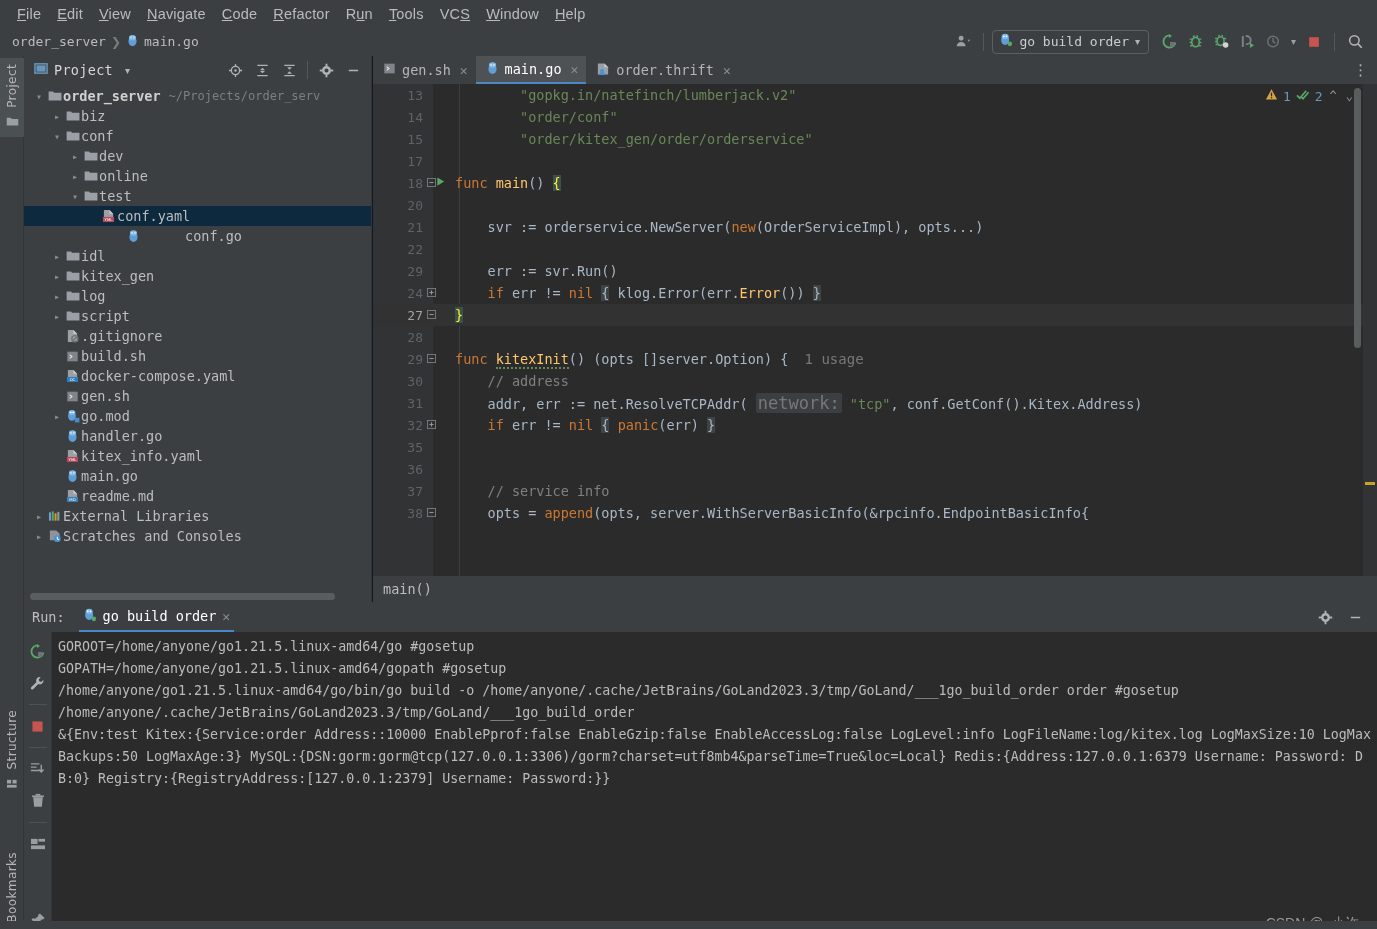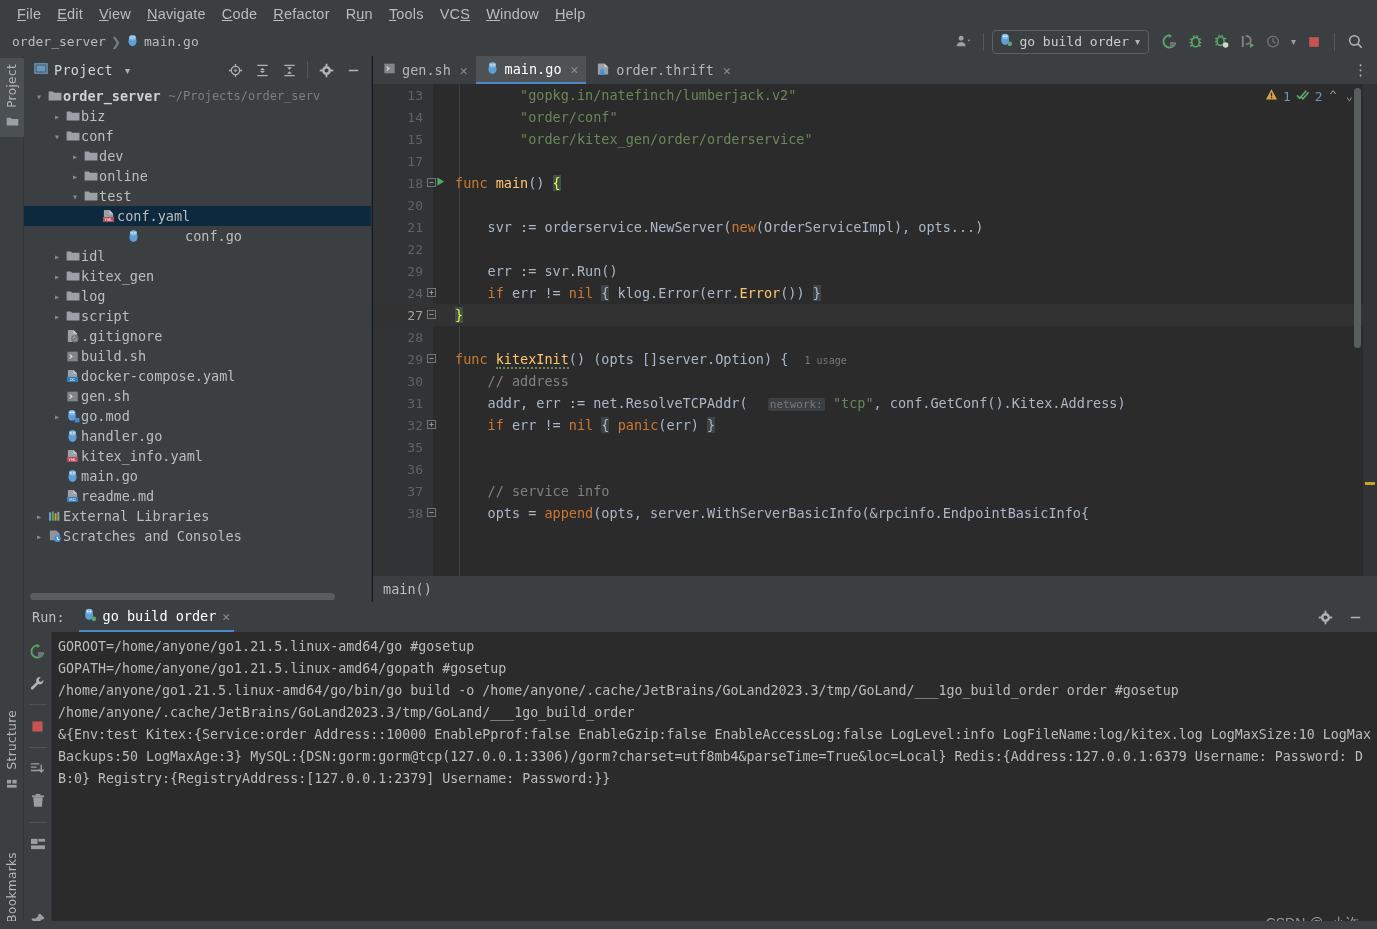--- a/index.html
+++ b/index.html
@@ -131,22 +131,22 @@
   .ctext { margin-left: 82px; }
   .vguide { position: absolute; left: 86px; top: 0; bottom: 0; width: 1px; background: #3a3f41; }
 
   
   .s-str  { color: #6a8759; }
   .s-kw   { color: #cc7832; }
   .s-fn   { color: #ffc66d; }
   .s-plain{ color: #a9b7c6; }
   .s-com  { color: #808080; }
   .s-brc-hl { color: #ffef28; background: #3b514d; }
-  .s-hint { color: #787878; background: #3c3f41; border-radius: 2px; padding: 0 2px; font-size: 11px; margin-left: 12px; }
-  .s-usage{ color: #787878; font-size: 10px; }
+  .s-hint { color: #787878; background: #3c3f41; border-radius: 2px; padding: 0 2px; font-size: 17px; }
+  .s-usage{ color: #787878; font-size: 14px; }
   .s-brace-hl-bg { background: #3e4446; }
   .underline-warn { border-bottom: 2px dotted #6a8759; }
 
   .err-stripe {
     position: absolute; top: 0; right: 0; width: 14px; bottom: 0; background: #313335;
   }
   .stripe-mark { position: absolute; right: 2px; width: 10px; height: 3px; }
   .editor-scroll-v {
     position: absolute; right: 16px; top: 4px; width: 7px; height: 260px;
     background: #5a5d5e; border-radius: 4px;

